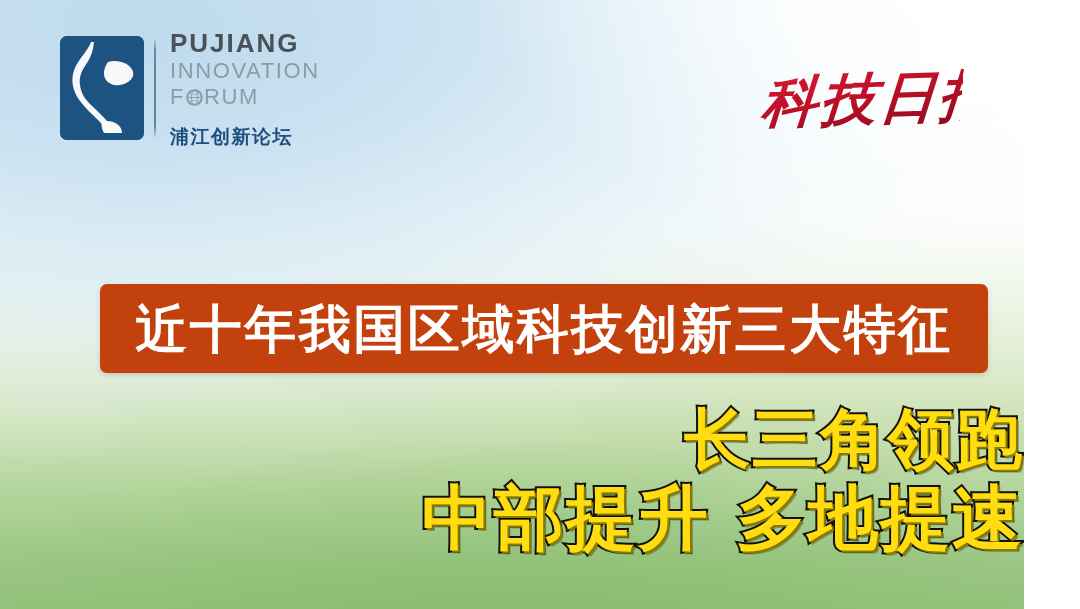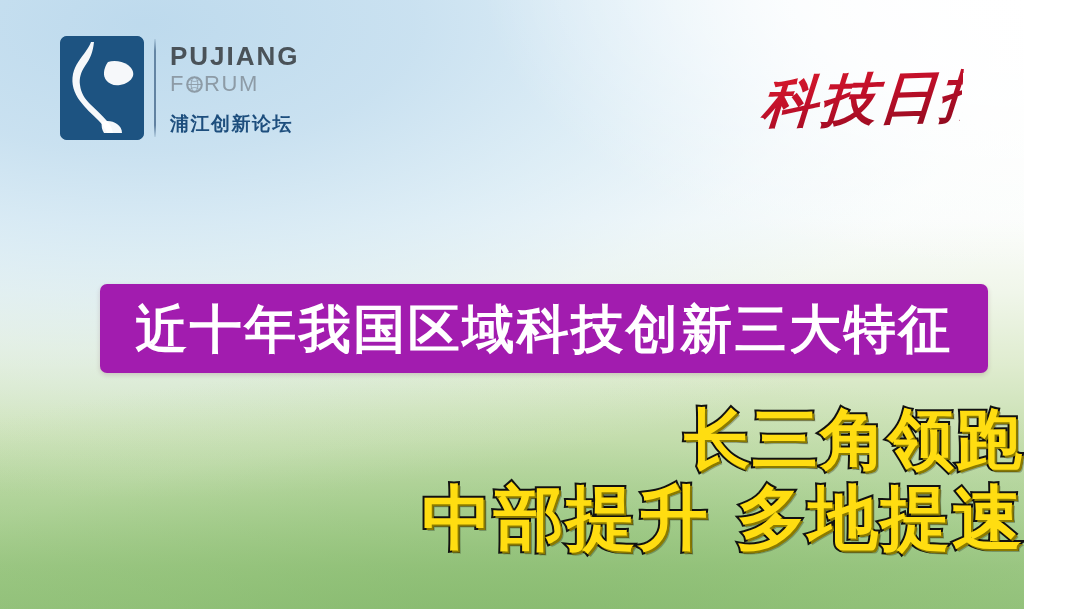--- a/index.html
+++ b/index.html
@@ -181,21 +181,21 @@
     transform-origin: right center;
   }
 
   
   #headline-banner {
     position: absolute;
     left: 100px;
     top: 284px;
     width: 888px;
     height: 89px;
-    background: #a21caf;
+    background: #c2410c;
     border-radius: 7px;
     display: flex;
     align-items: center;
     justify-content: center;
     box-shadow: 0 2px 5px rgba(90, 30, 50, 0.18);
   }
   .headline-text {
     font-family: "DejaVu Sans", "Liberation Sans", sans-serif;
     font-size: 52px;
     font-weight: 700;
@@ -261,20 +261,21 @@
         <path d="M42 86 C47 84 53 85 57 88 C60 90 62 93 62 97
                  L44 97 C42 94 41 90 42 86 Z" fill="#ffffff" opacity="0.96"></path>
         <path d="M16 6 L16 97" stroke="#1d5381" stroke-width="0" fill="none"></path>
       </svg>
     </div>
 
     <div class="logo-divider"></div>
 
     <div class="logo-words">
       <div class="word-pujiang">PUJIANG</div>
+      <div class="word-innovation">INNOVATION</div>
       <div class="word-forum">
         <span>F</span>
         <span class="globe-o">
           <svg viewBox="0 0 20 20" xmlns="http://www.w3.org/2000/svg" aria-hidden="true">
             <circle cx="10" cy="10" r="8.6" fill="none" stroke="#8d9ba6" stroke-width="2.4"></circle>
             <ellipse cx="10" cy="10" rx="4" ry="8.6" fill="none" stroke="#8d9ba6" stroke-width="1.1"></ellipse>
             <line x1="1.4" y1="10" x2="18.6" y2="10" stroke="#8d9ba6" stroke-width="1.1"></line>
             <path d="M5 4.6 C8 7 12 7 15 4.6" fill="none" stroke="#8d9ba6" stroke-width="1"></path>
             <path d="M5 15.4 C8 13 12 13 15 15.4" fill="none" stroke="#8d9ba6" stroke-width="1"></path>
           </svg>

